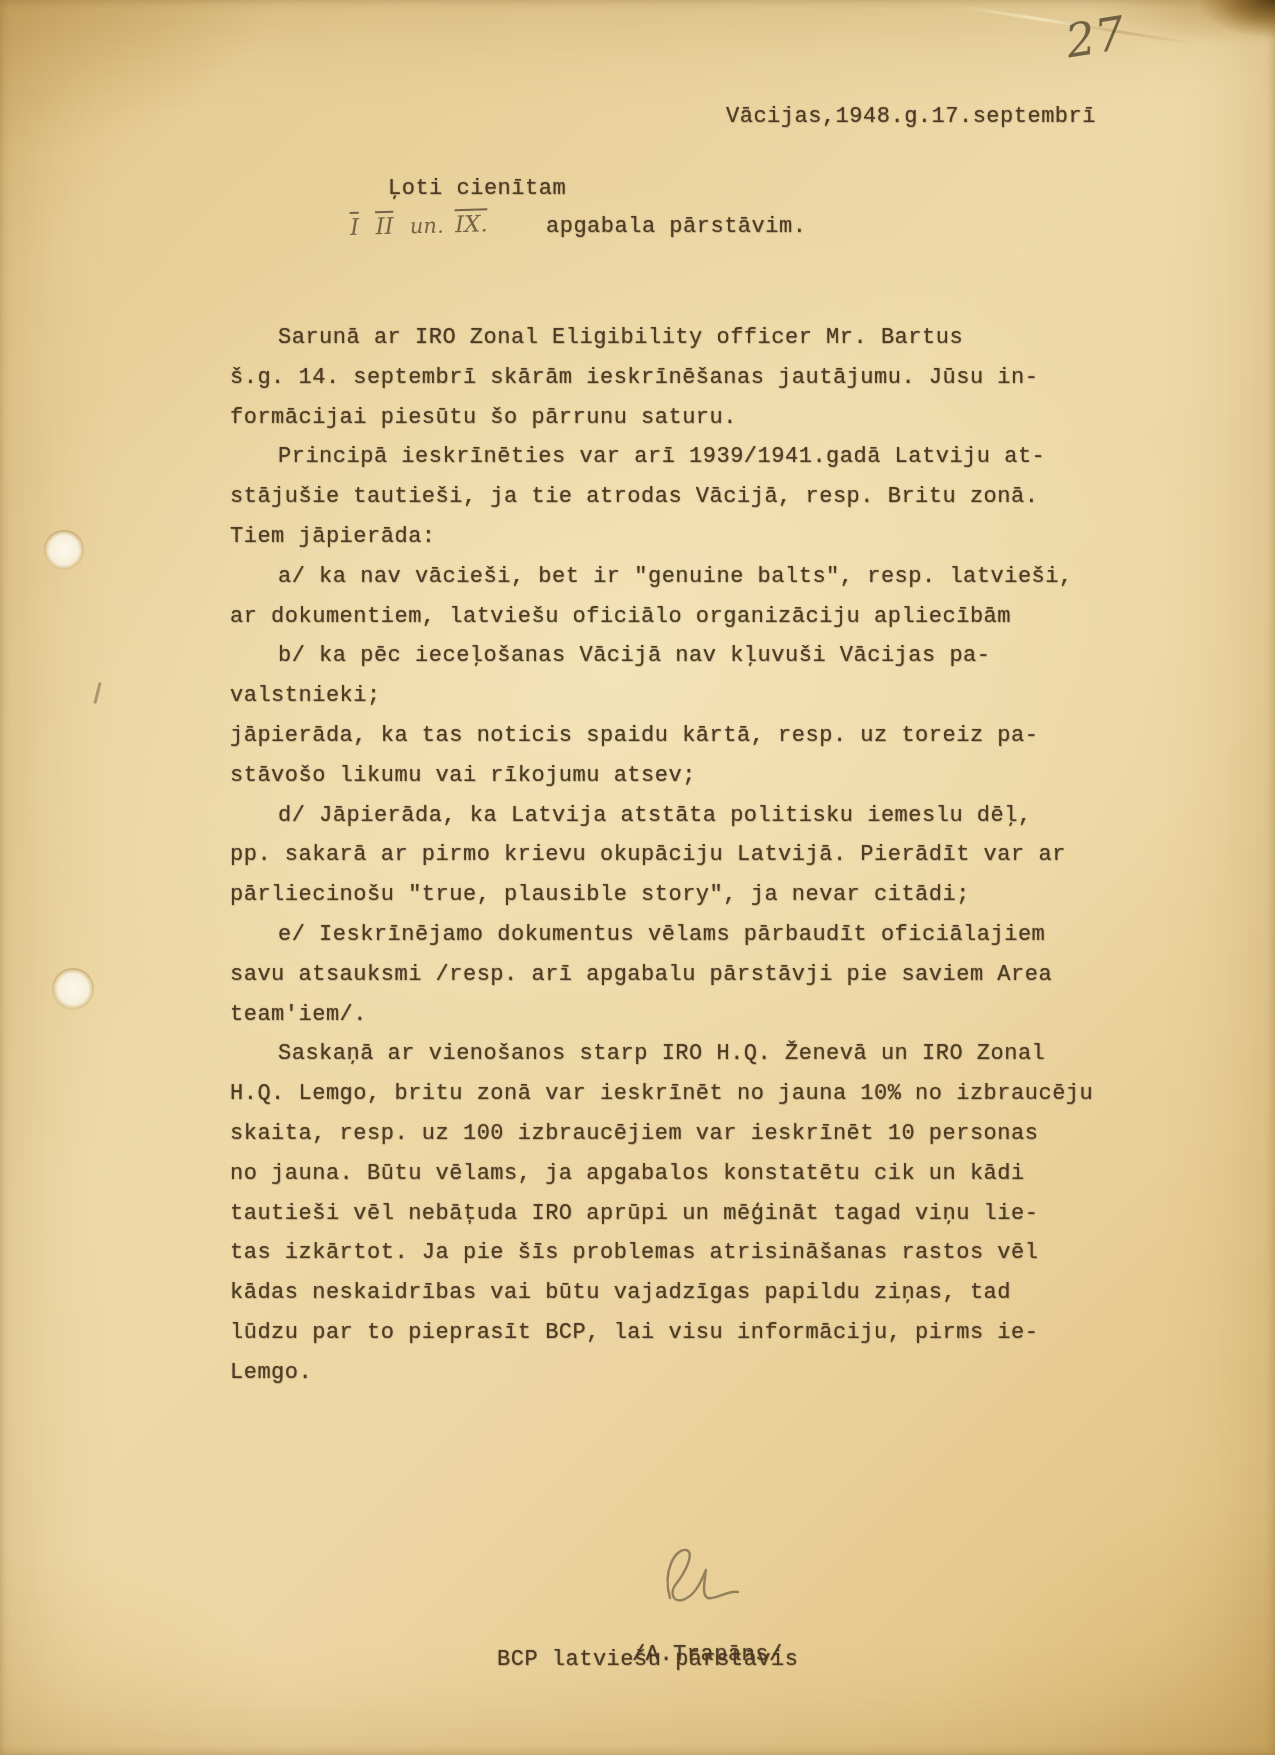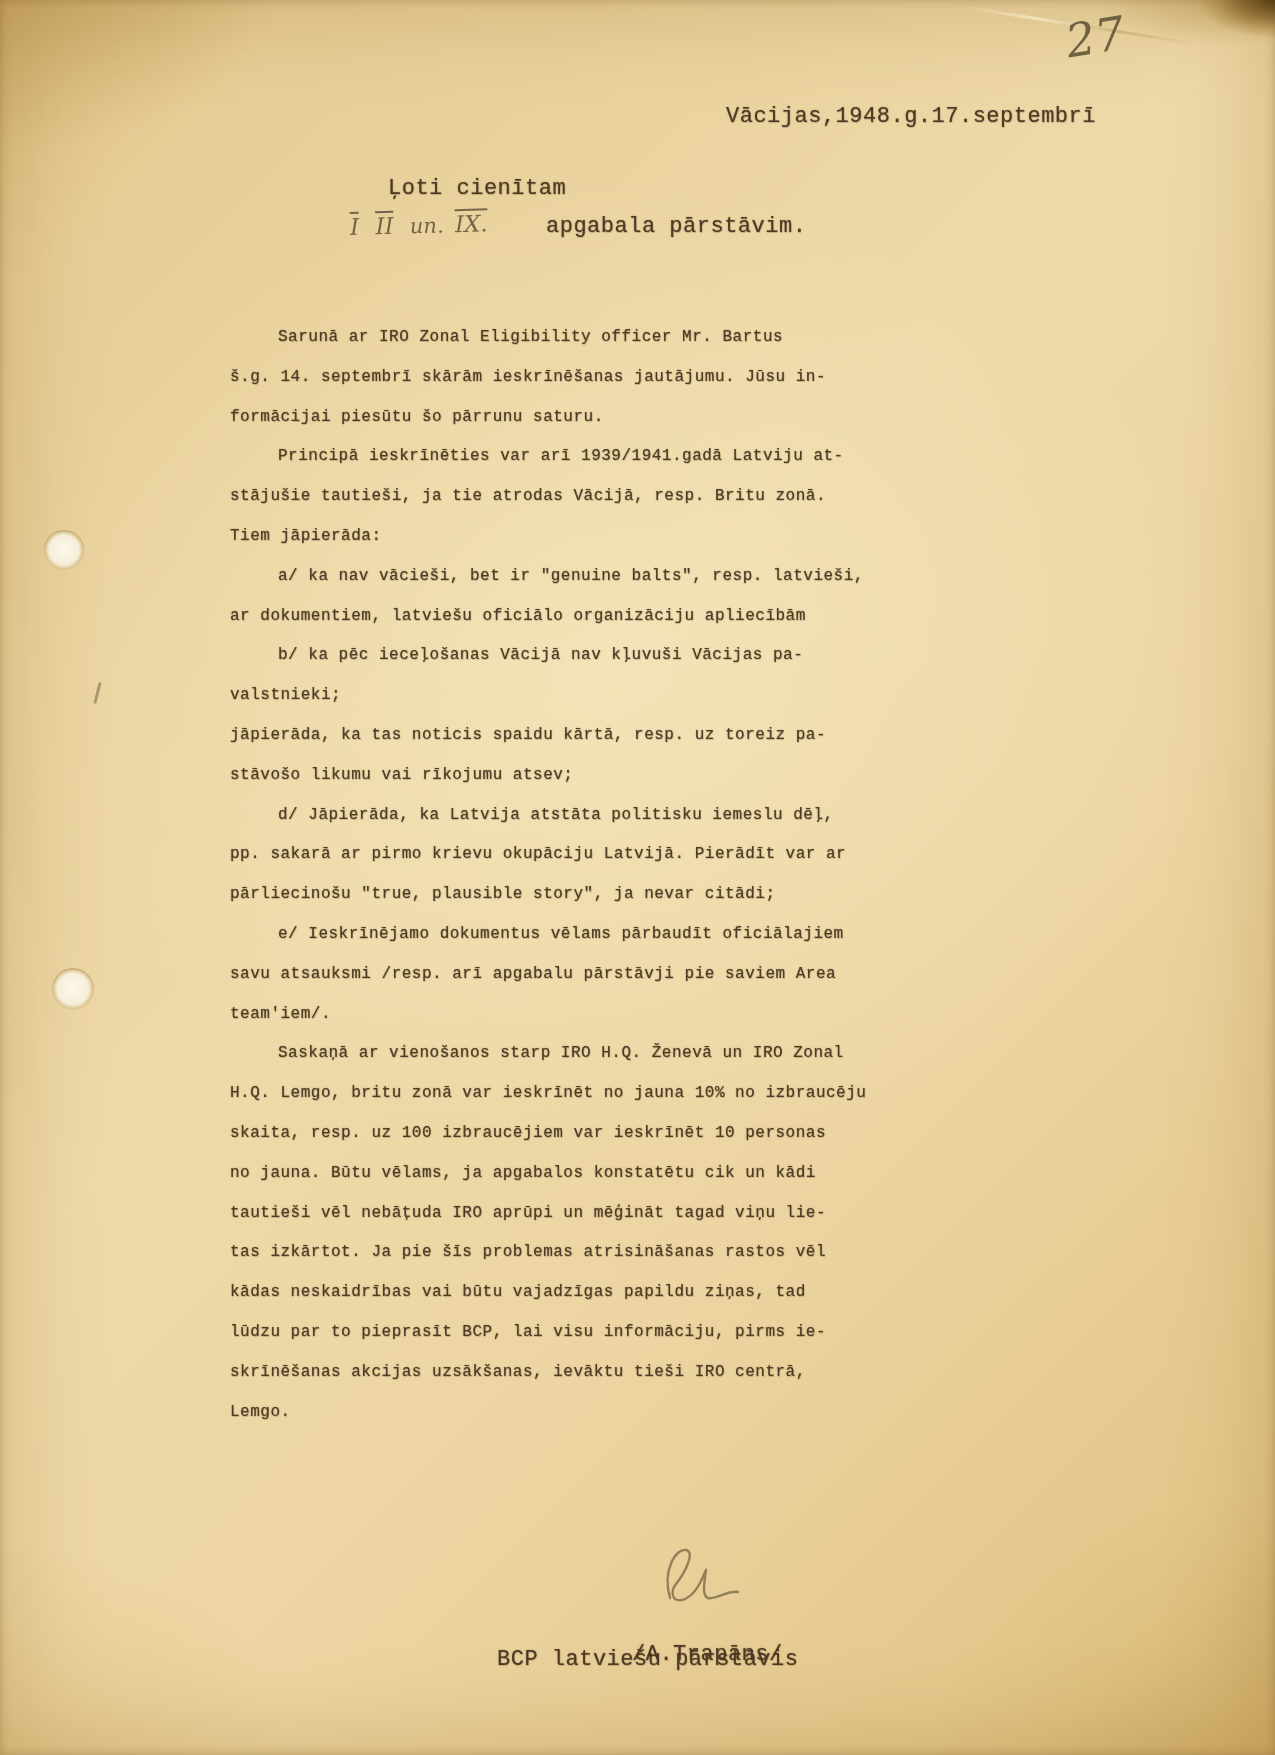--- a/index.html
+++ b/index.html
@@ -22,21 +22,21 @@
     position:absolute;
     color:rgba(72,54,34,.92);
     font-size:22px;
     letter-spacing:.5px;
     white-space:pre;
     text-shadow:0 0 1.2px rgba(84,62,36,.7), .6px .6px 0 rgba(84,62,36,.18);
   }
   #body-lines{
     position:absolute;left:230px;top:318px;width:920px;
     color:rgba(72,54,34,.92);
-    font-size:16px;letter-spacing:.5px;
+    font-size:22px;letter-spacing:.5px;
     text-shadow:0 0 1.2px rgba(84,62,36,.7), .6px .6px 0 rgba(84,62,36,.18);
   }
   .tline{height:39.8px;line-height:39.8px;white-space:pre;}
   .tline.indent{padding-left:48px;}
   
   .hand{
     position:absolute;
     font-family:"DejaVu Serif",serif;
     font-style:italic;
     color:rgba(95,82,58,.85);
@@ -122,21 +122,20 @@
       <div class="tline">savu atsauksmi /resp. arī apgabalu pārstāvji pie saviem Area</div>
       <div class="tline">team'iem/.</div>
       <div class="tline indent">Saskaņā ar vienošanos starp IRO H.Q. Ženevā un IRO Zonal</div>
       <div class="tline">H.Q. Lemgo, britu zonā var ieskrīnēt no jauna 10% no izbraucēju</div>
       <div class="tline">skaita, resp. uz 100 izbraucējiem var ieskrīnēt 10 personas</div>
       <div class="tline">no jauna. Būtu vēlams, ja apgabalos konstatētu cik un kādi</div>
       <div class="tline">tautieši vēl nebāțuda IRO aprūpi un mēģināt tagad viņu lie-</div>
       <div class="tline">tas izkārtot. Ja pie šīs problemas atrisināšanas rastos vēl</div>
       <div class="tline">kādas neskaidrības vai būtu vajadzīgas papildu ziņas, tad</div>
       <div class="tline">lūdzu par to pieprasīt BCP, lai visu informāciju, pirms ie-</div>
-      <div class="tline">skrīnēšanas akcijas uzsākšanas, ievāktu tieši IRO centrā,</div>
       <div class="tline">Lemgo.</div>
     </div>
 
   <div id="hole-1" class="hole"></div>
   <div id="hole-2" class="hole"></div>
 
   <div id="pencil-tick"></div>
 
   <svg id="signature-scribble" width="120" height="80" viewBox="0 0 120 80">
     <path d="M28,58 C20,30 34,8 44,10 C54,12 42,34 34,44 C28,52 30,62 40,60 C52,57 58,44 64,30 M64,30 C62,44 60,56 66,58 C74,60 86,50 96,52" fill="none" stroke="rgba(110,95,65,.7)" stroke-width="2.4" stroke-linecap="round"></path>

